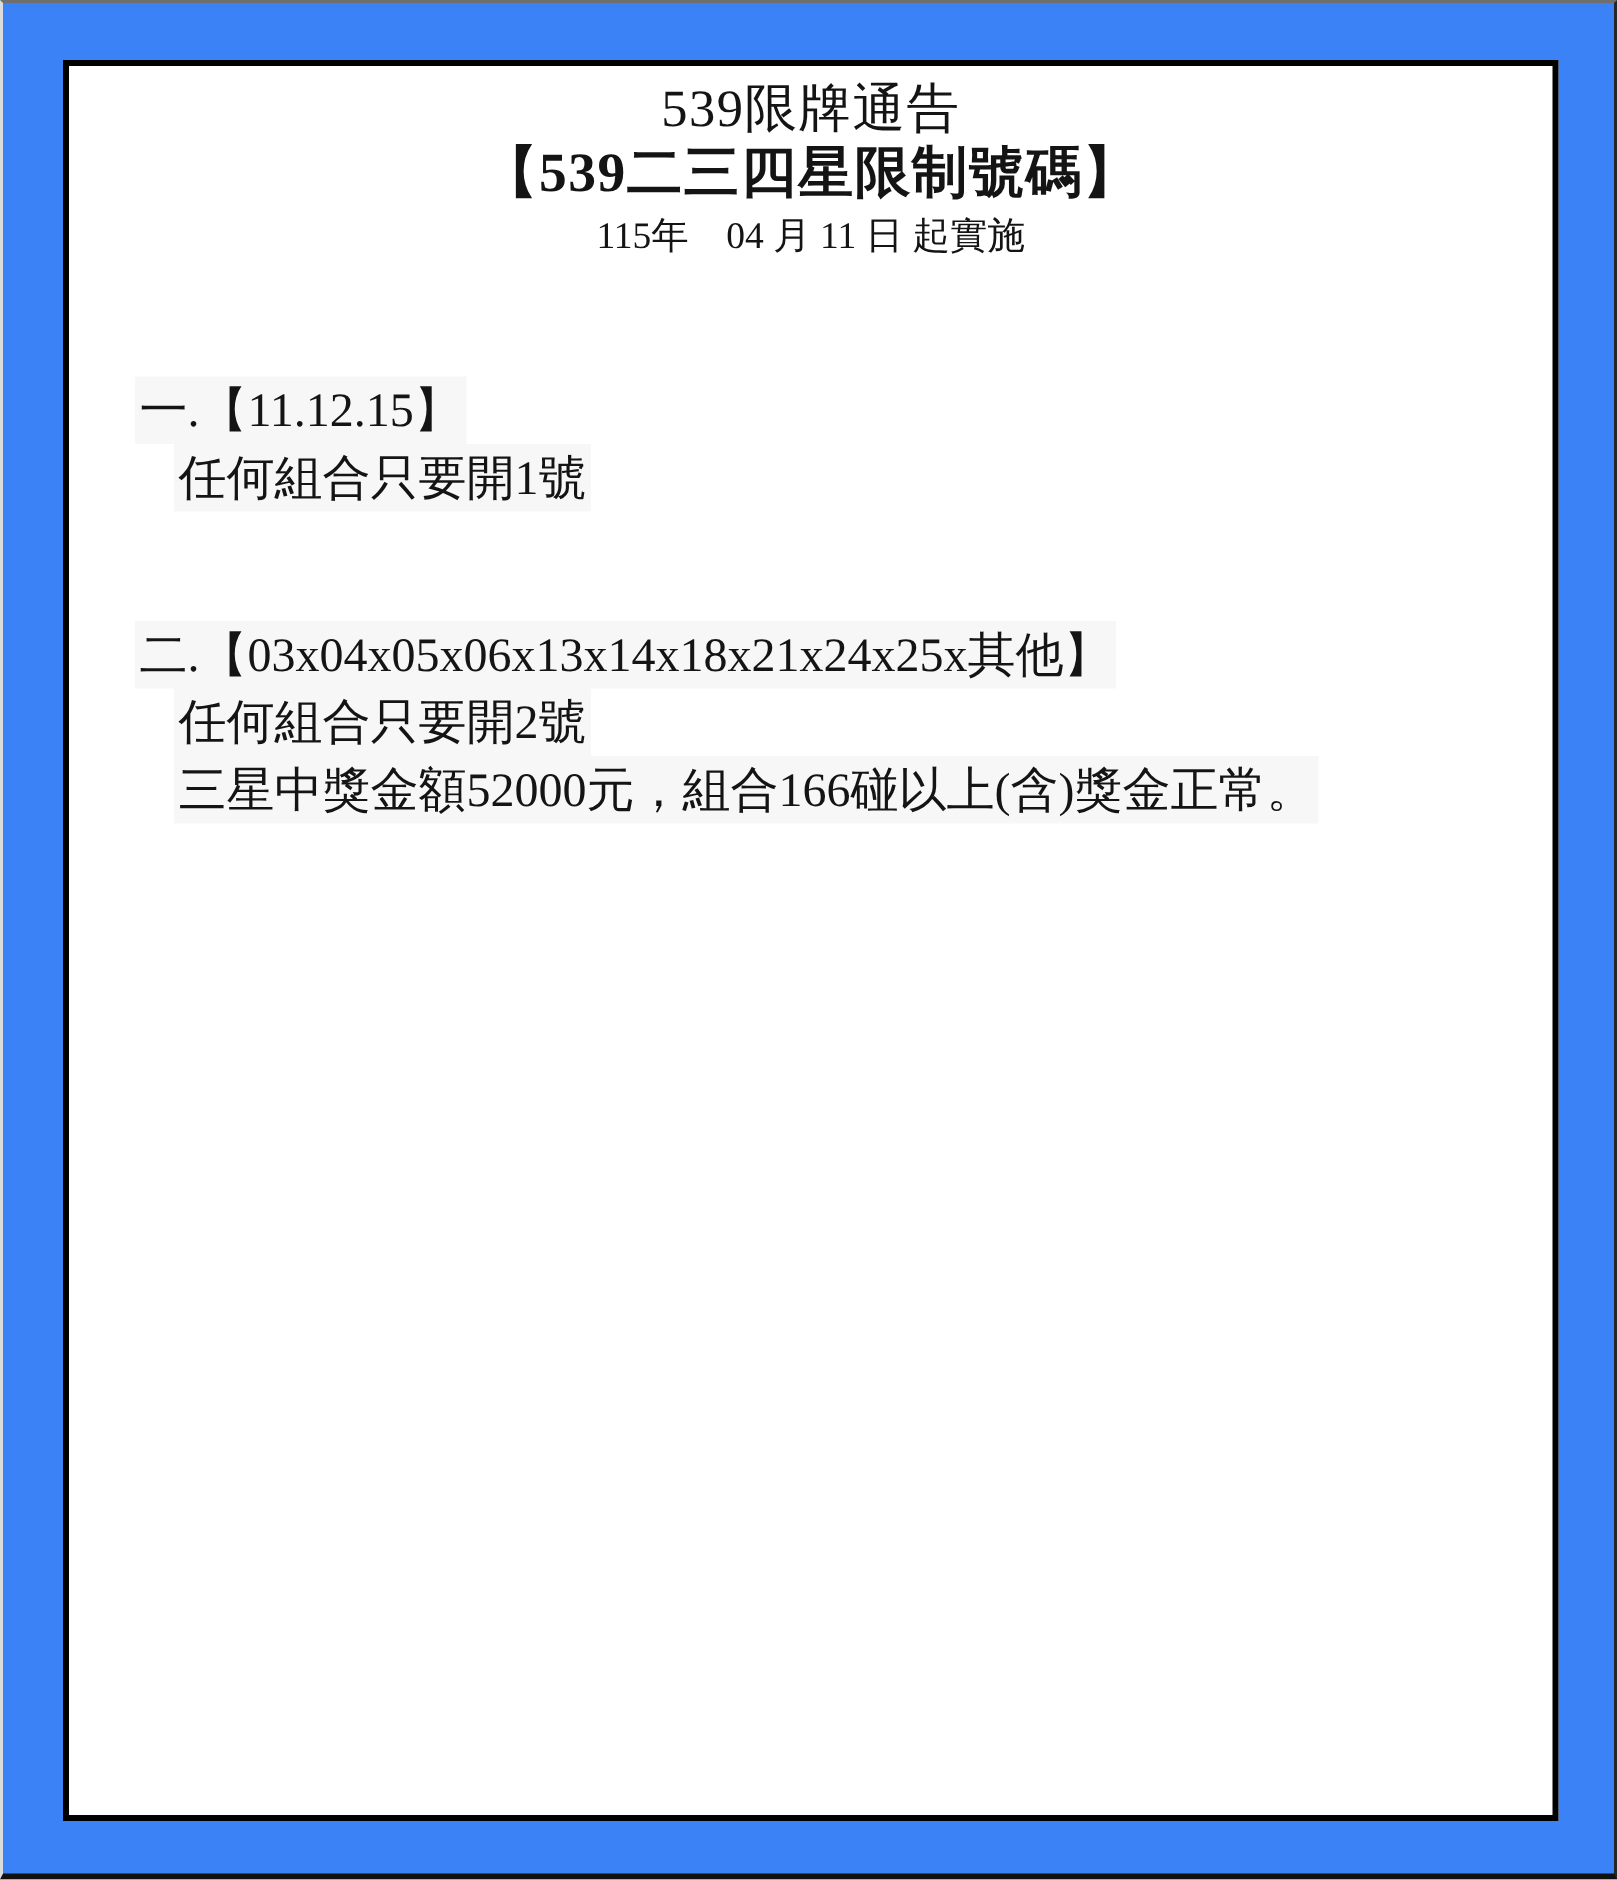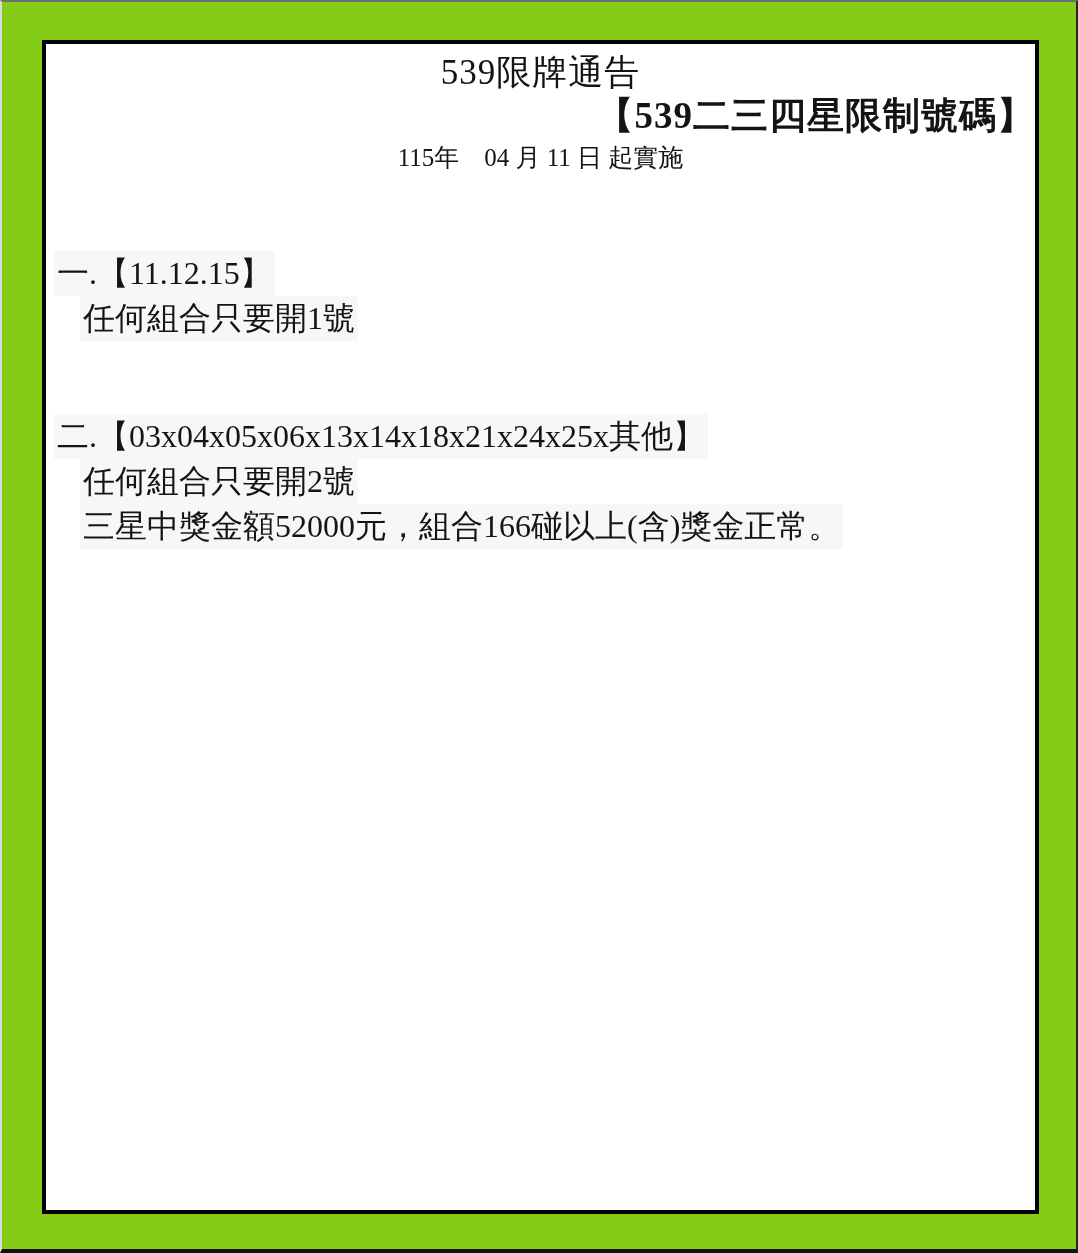--- a/index.html
+++ b/index.html
@@ -18,21 +18,21 @@
   .page-frame {
     position: absolute;
     left: 0; top: 0;
     width: 1078px;
     height: 1253px;
     box-sizing: border-box;
     border-top: 2px solid #6f6f6f;
     border-left: 2px solid #dcdcdc;
     border-right: 2px solid #262626;
     border-bottom: 4px solid #111111;
-    background: #84cc16;
+    background: #3b82f6;
   }
   .notice-box {
     position: absolute;
     left: 40px;
     top: 38px;
     width: 997px;
     height: 1174px;
     box-sizing: border-box;
     border: 4px solid #000000;
     background: #ffffff;
@@ -44,33 +44,33 @@
   .title-1 {
     font-size: 35px;
     line-height: 42px;
     letter-spacing: 1px;
   }
   .title-2 {
     font-size: 37px;
     line-height: 43px;
     font-weight: bold;
     letter-spacing: 1px;
-    text-align: right;
   }
   .title-3 {
     font-size: 25px;
     line-height: 42px;
     white-space: pre;
   }
   .body-area {
     padding-left: 8px;
   }
   .section {
     font-size: 32px;
     line-height: 43px;
+    margin-left: 36px;
   }
   .section-1 { margin-top: 72px; }
   .section-2 { margin-top: 73px; }
   .section-3 {
     margin-top: 103px;
     font-size: 36px;
     line-height: 46px;
   }
   .heading-line { padding-left: 0; }
   .indent-line { padding-left: 26px; }

